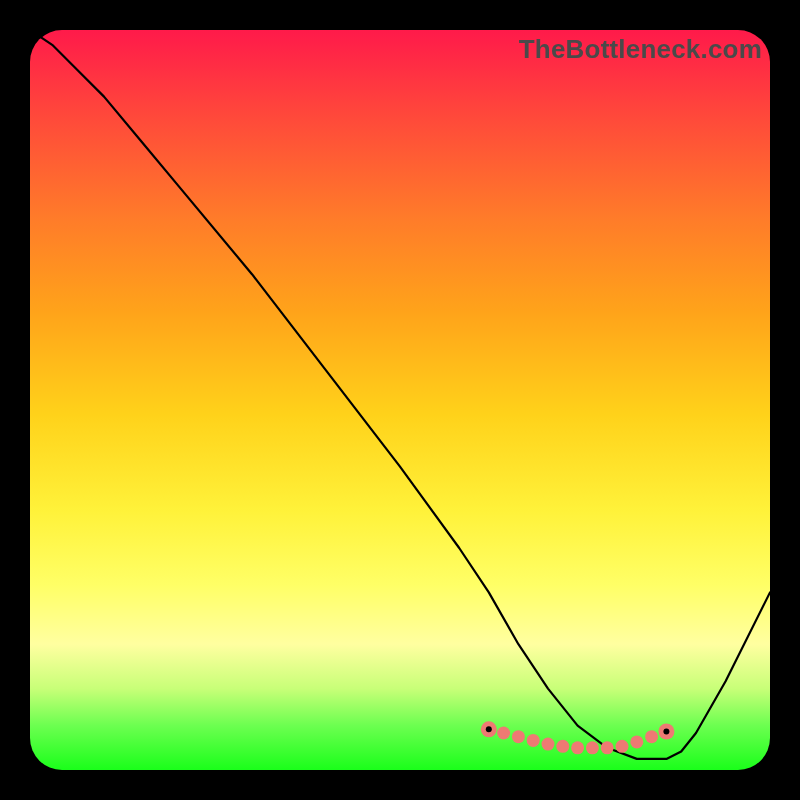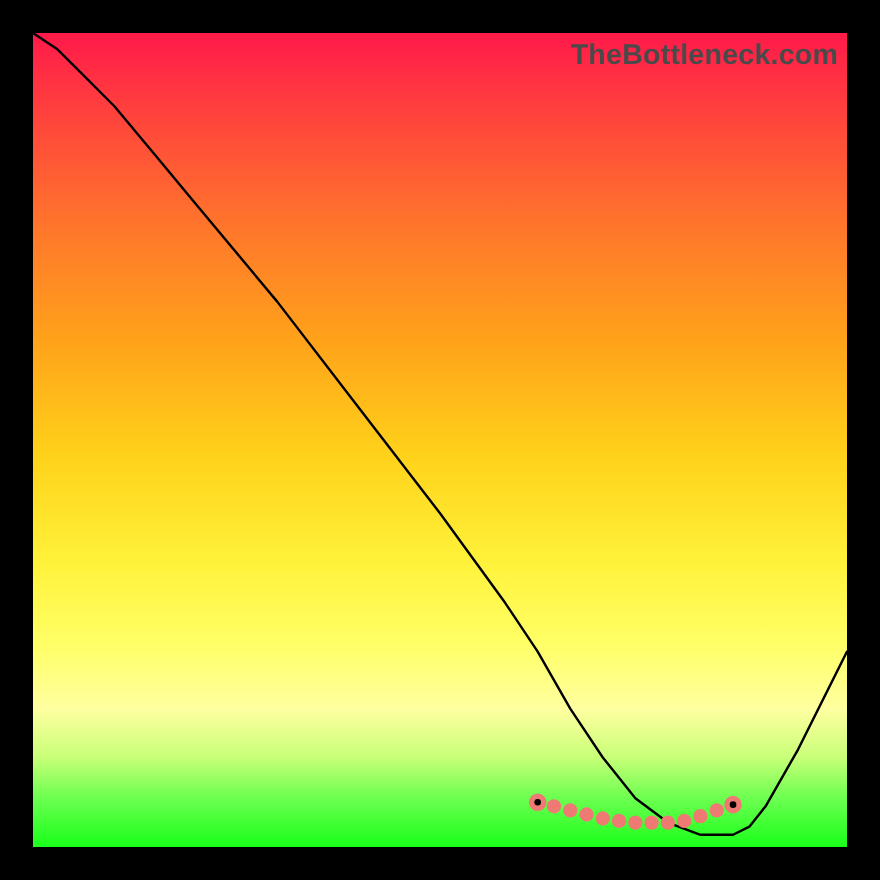--- a/index.html
+++ b/index.html
@@ -32,20 +32,21 @@
       #ff7a2a 25%,
       #ffa31a 38%,
       #ffd21a 52%,
       #fff23a 65%,
       #ffff66 75%,
       #ffffa0 83%,
       #c8ff78 89%,
       #6cff50 94%,
       #1aff1a 100%
     );
+    border-radius: 32px;
   }
   .watermark {
     position: absolute;
     top: 4px;
     right: 8px;
     color: #4a4a4a;
     font-size: 26px;
     font-weight: 600;
     letter-spacing: 0.2px;
     user-select: none;

